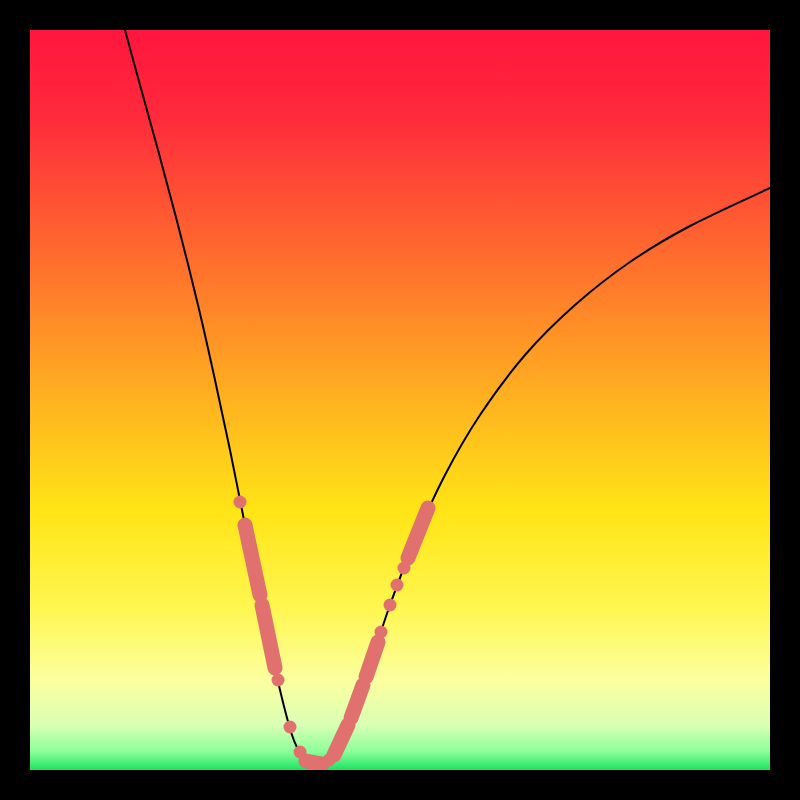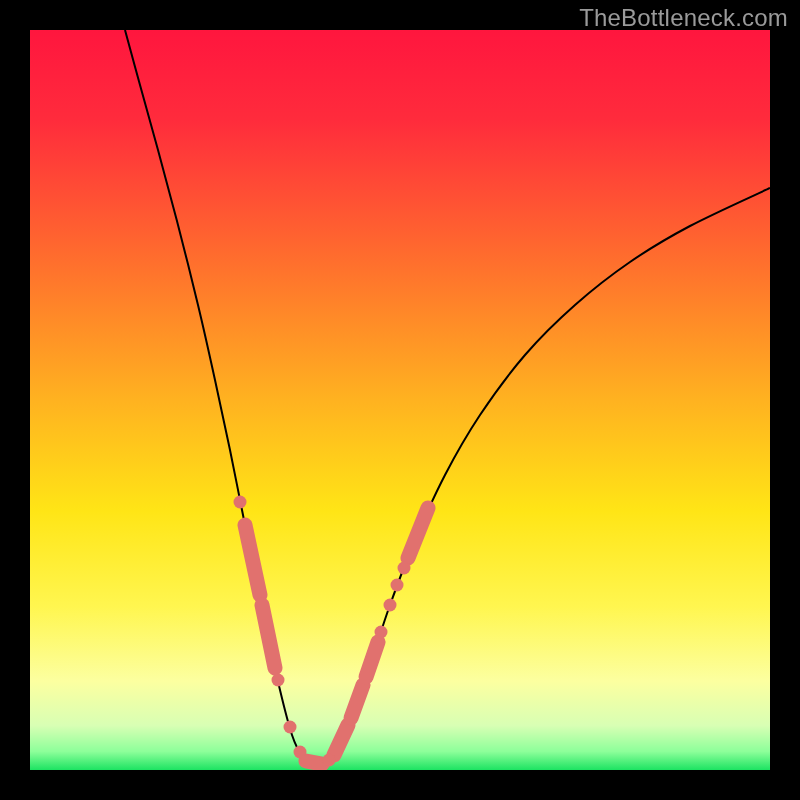--- a/index.html
+++ b/index.html
@@ -43,21 +43,20 @@
     font-size: 24px;
     font-weight: 500;
     letter-spacing: 0.2px;
   }
 </style>
 </head>
 <body>
 
 <div class="frame">
 
-  <div class="watermark">TheBottleneck.com</div>
 
   <div class="plot-area">
 
     <svg class="gradient" viewBox="0 0 740 740" preserveAspectRatio="none">
       <defs>
         <linearGradient id="bg-grad" x1="0" y1="0" x2="0" y2="1">
             <stop offset="0%" stop-color="#ff163e"></stop>
             <stop offset="12%" stop-color="#ff2b3c"></stop>
             <stop offset="30%" stop-color="#ff6a2e"></stop>
             <stop offset="50%" stop-color="#ffb220"></stop>

